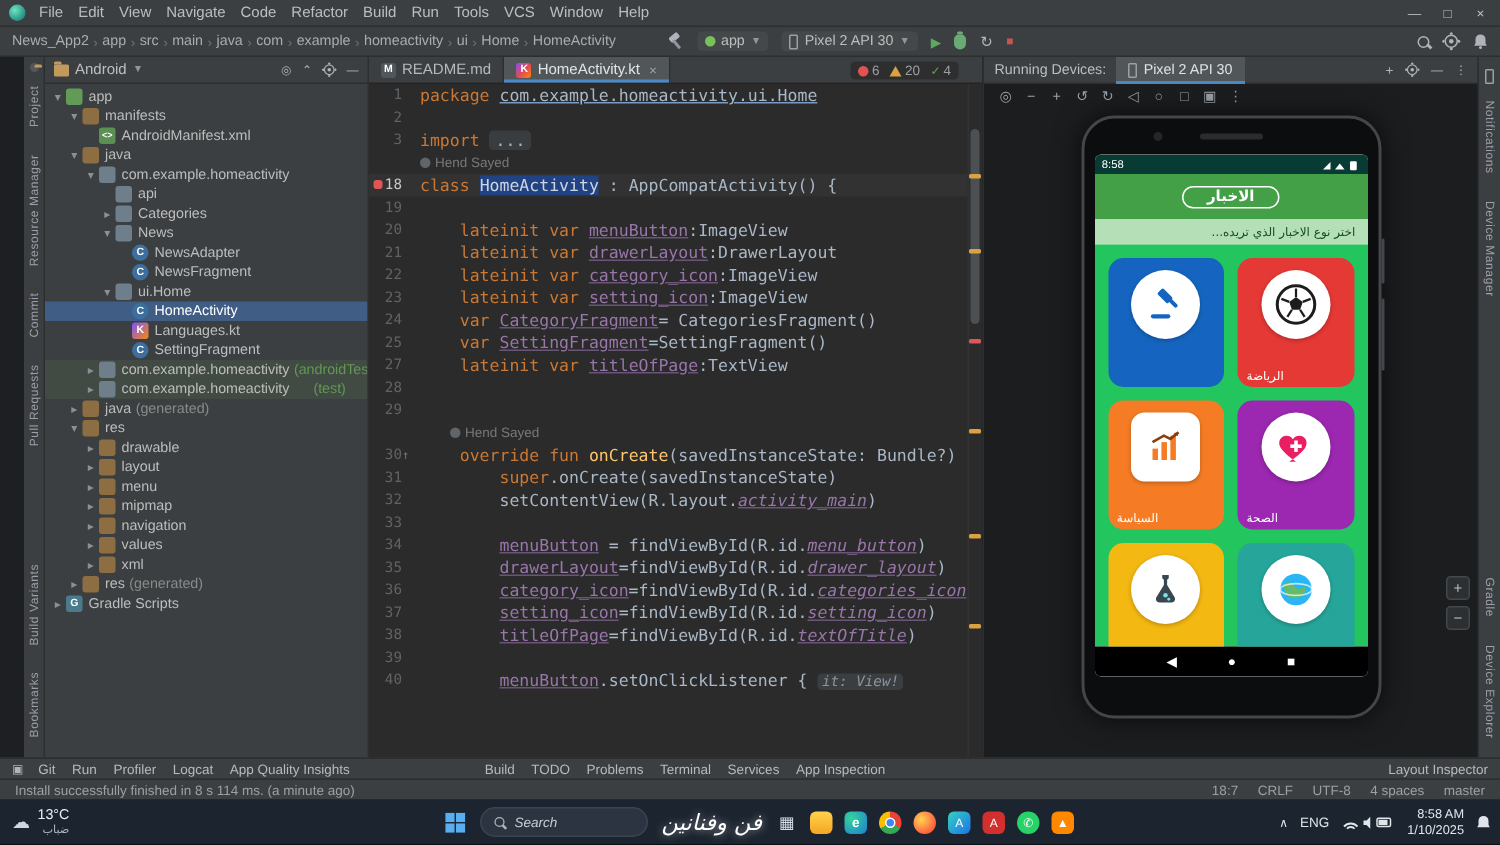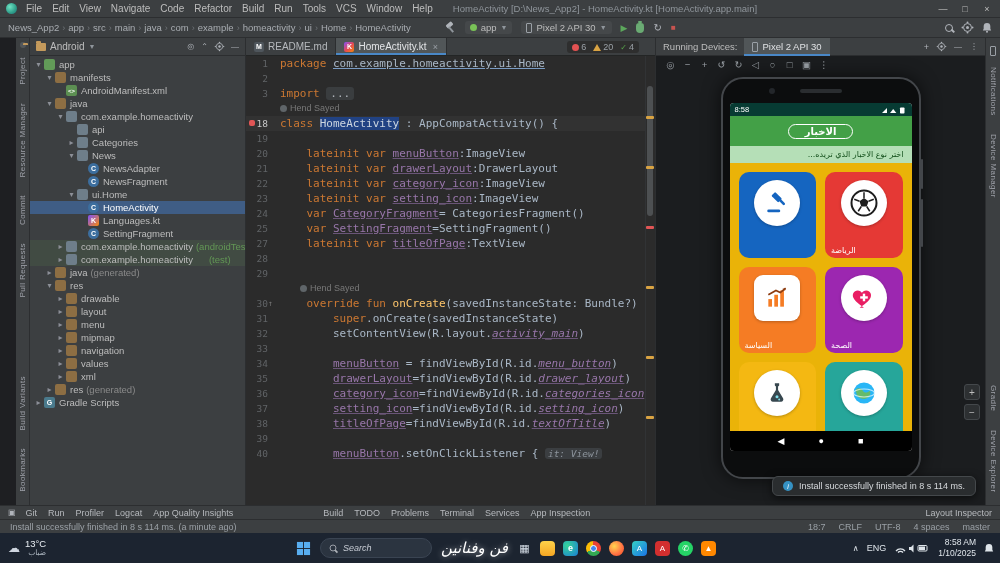--- a/index.html
+++ b/index.html
@@ -130,21 +130,21 @@
   .phone::before{content:"";position:absolute;right:-4px;top:80px;width:2px;height:30px;background:#43464a;border-radius:1px;}
   .phone::after{content:"";position:absolute;right:-4px;top:120px;width:2px;height:48px;background:#43464a;border-radius:1px;}
   .p-speaker{position:absolute;top:10px;left:50%;transform:translateX(-50%);width:42px;height:4px;border-radius:2px;background:#2a2d30;}
   .p-cam{position:absolute;top:9px;left:46px;width:6px;height:6px;border-radius:50%;background:#23262a;}
   .pscreen{position:absolute;left:7px;right:7px;top:24px;bottom:26px;border-radius:4px;overflow:hidden;background:#f4f4f4;display:flex;flex-direction:column;}
   .p-status{height:13px;flex:none;background:#073b33;color:#fff;display:flex;align-items:center;padding:0 5px;font-size:7.5px;}
   .p-status svg{margin-left:auto;}
   .p-appbar{height:30px;flex:none;background:#43a047;display:flex;align-items:center;justify-content:center;}
   .p-pill{border:1px solid #fff;border-radius:12px;padding:1px 16px;color:#fff;font-size:10px;font-weight:bold;}
   .p-sub{height:17px;flex:none;background:#b5dfb7;color:#14501c;font-size:8px;display:flex;align-items:center;padding:0 8px;justify-content:flex-start;}
-  .p-content{flex:1;overflow:hidden;padding:9px;display:grid;grid-template-columns:1fr 1fr;gap:9px;grid-auto-rows:86px;background:#eab308;}
+  .p-content{flex:1;overflow:hidden;padding:9px;display:grid;grid-template-columns:1fr 1fr;gap:9px;grid-auto-rows:86px;background:#22c55e;}
   .card{border-radius:10px;position:relative;overflow:hidden;}
   .card-ico{position:absolute;top:8px;left:50%;transform:translateX(-50%);width:46px;height:46px;background:#fff;border-radius:50%;
             display:flex;align-items:center;justify-content:center;box-shadow:0 1px 3px rgba(0,0,0,.25);}
   .card-ico.sq{border-radius:9px;}
   .card-label{position:absolute;bottom:3px;left:6px;color:#fff;font-size:8px;}
   .p-nav{height:20px;flex:none;background:#000;display:flex;align-items:center;justify-content:center;gap:34px;}
   .pnav-ico{color:#fff;font-size:9px;}
   .toast{position:absolute;right:9px;bottom:9px;background:#2a2d2f;border:1px solid #44484b;border-radius:6px;
          display:flex;align-items:center;gap:6px;padding:4px 10px;font-size:9px;color:#d6d9dc;box-shadow:0 2px 8px rgba(0,0,0,.6);z-index:4;}
   .info-i{width:10px;height:10px;border-radius:50%;background:#3592c4;color:#fff;font-size:7px;font-style:italic;
@@ -210,21 +210,20 @@
         <span class="menu-item">Navigate</span>
         <span class="menu-item">Code</span>
         <span class="menu-item">Refactor</span>
         <span class="menu-item">Build</span>
         <span class="menu-item">Run</span>
         <span class="menu-item">Tools</span>
         <span class="menu-item">VCS</span>
         <span class="menu-item">Window</span>
         <span class="menu-item">Help</span>
       </span>
-    <span class="tb-title">HomeActivity [D:\News_App2] - HomeActivity.kt [HomeActivity.app.main]</span>
     <span class="winbtns">
         <span class="winbtn">—</span>
         <span class="winbtn">□</span>
         <span class="winbtn">×</span>
       </span>
   </div>
 
   <div class="toolbar2">
     <span class="crumbs">
         <span class="crumb">News_App2</span>
@@ -638,24 +637,20 @@
               <span class="pnav-ico">■</span>
             </div>
         </div>
       </div>
 
       <div class="zoomcol">
         <span class="zbtn">+</span>
         <span class="zbtn">−</span>
       </div>
 
-      <div class="toast">
-        <span class="info-i">i</span>
-        <span>Install successfully finished in 8 s 114 ms.</span>
-      </div>
     </div>
 
     <div class="rstrip">
       <span class="ico-phone" style="margin:4px 0 2px;"></span>
       <span style="display:flex;flex-direction:column;align-items:center;">
           <span class="vlabel">Notifications</span>
           <span class="vlabel">Device Manager</span>
         </span>
       <span class="strip-spacer"></span>
       <span style="display:flex;flex-direction:column;align-items:center;">

